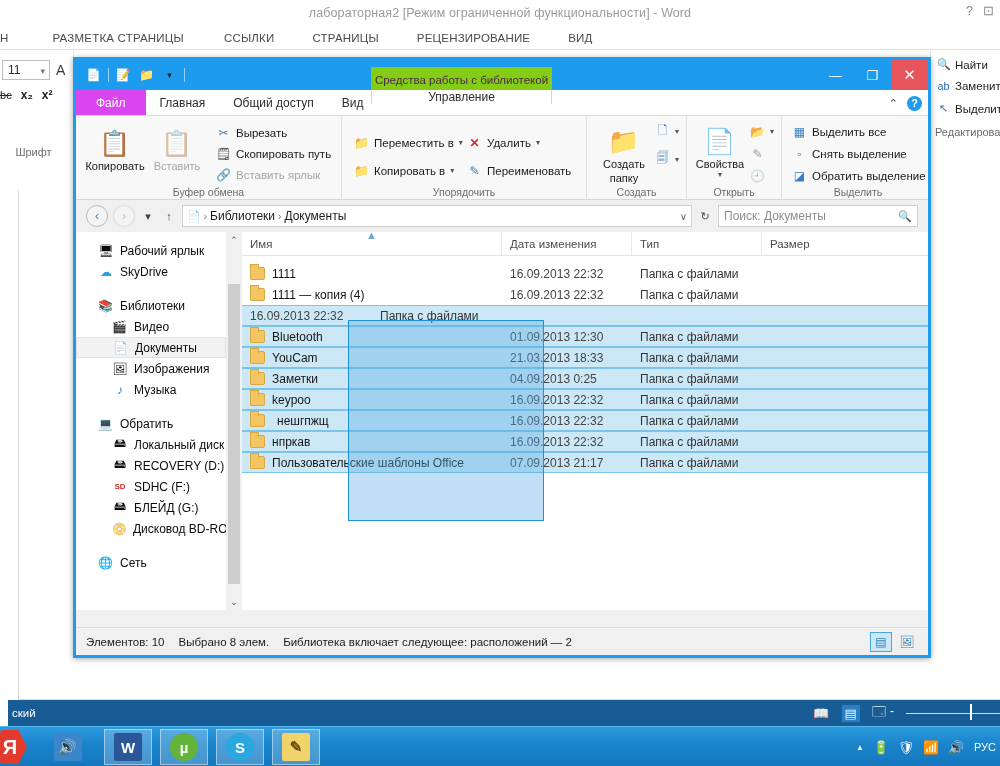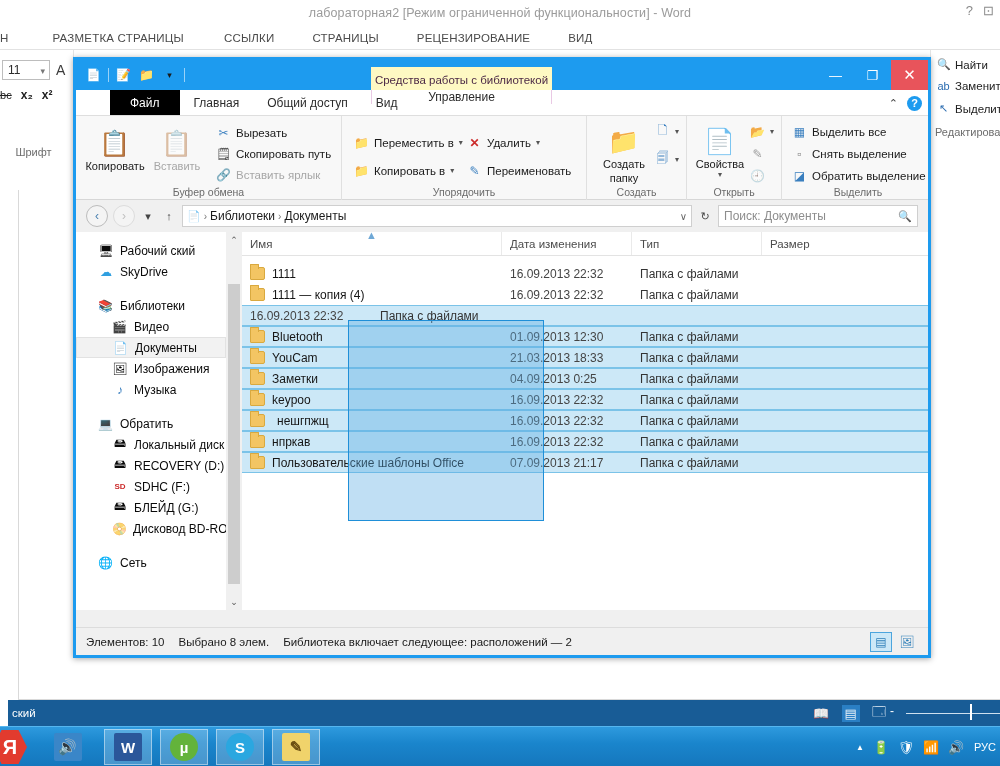--- a/index.html
+++ b/index.html
@@ -92,38 +92,38 @@
     background:#f0f0f0; border:3px solid #1d9bef; box-shadow:0 1px 6px rgba(0,0,0,0.35);
   }
   #exp-titlebar {
     position:relative; height:30px; background:#1d9bef; display:flex; align-items:center;
   }
   .qat { display:flex; align-items:center; gap:6px; padding-left:9px; height:100%; }
   .qat-ico { width:17px; height:17px; display:flex; align-items:center; justify-content:center; font-size:12px; }
   .qat-sep { width:1px; height:14px; background:rgba(255,255,255,0.55); }
   #contextual-tab-title {
     position:absolute; left:295px; top:7px; width:181px; height:25px;
-    background:#fef9c3; color:#4c2a46; font-size:11.5px;
+    background:#84cc16; color:#4c2a46; font-size:11.5px;
     display:flex; align-items:center; justify-content:center;
   }
   #exp-title {
     position:absolute; left:0; right:0; top:0; height:30px;
     display:flex; align-items:center; justify-content:center;
     font-size:15px; color:#ffffff; pointer-events:none;
   }
   .win-btns { position:absolute; right:0; top:0; height:30px; display:flex; }
   .win-btn { width:37px; height:30px; display:flex; align-items:center; justify-content:center; color:#fff; font-size:13px; }
   .win-btn.close { background:#e8545b; font-size:15px; }
 
   #exp-tabs {
     position:relative; height:26px; background:#ffffff;
     border-bottom:1px solid #dedede; display:flex; align-items:stretch;
   }
   .etab { padding:0 14px; display:flex; align-items:center; font-size:12px; color:#2b2b2b; }
-  .etab.file { background:#000000; color:#fff; padding:4px 20px;margin-left:34px; }
+  .etab.file { background:#d946ef; color:#fff; padding:4px 20px; }
   .etab.ctx { position:absolute; left:295px; width:181px; justify-content:center; padding:0; border-left:1px solid #e9c9e4; border-right:1px solid #e9c9e4; }
   .tabs-right { position:absolute; right:6px; top:0; height:26px; display:flex; align-items:center; gap:9px; }
   .help-circle { width:15px; height:15px; border-radius:50%; background:#1d9bef; color:#fff; font-size:11px; font-weight:bold; display:flex; align-items:center; justify-content:center; }
 
   #exp-ribbon {
     position:relative; height:84px; background:#f8f8f8;
     border-bottom:1px solid #d7d7d7;
   }
   .rgrp { position:absolute; top:0; height:84px; border-right:1px solid #e0e0e0; }
   .rgrp-label { position:absolute; bottom:2px; width:100%; text-align:center; font-size:10.5px; color:#6b6b6b; }
@@ -459,21 +459,21 @@
       <span style="margin-left:auto;font-size:11px;color:#555;">🔍</span>
     </div>
   </div>
 
   <div id="exp-body" style="position:relative;height:410px;">
 
     <div id="nav-pane">
       <div style="height:8px;"></div>
       <div class="nav-item">
           <span class="nav-ico">🖥</span>
-          <span>Рабочий ский</span>
+          <span>Рабочий ярлык</span>
         </div>
       <div class="nav-item">
           <span class="nav-ico" style="color:#2f9fe0;">☁</span>
           <span>SkyDrive</span>
         </div>
       <div class="nav-gap"></div>
       <div class="nav-item">
           <span class="nav-ico">📚</span>
           <span>Библиотеки</span>
         </div>

